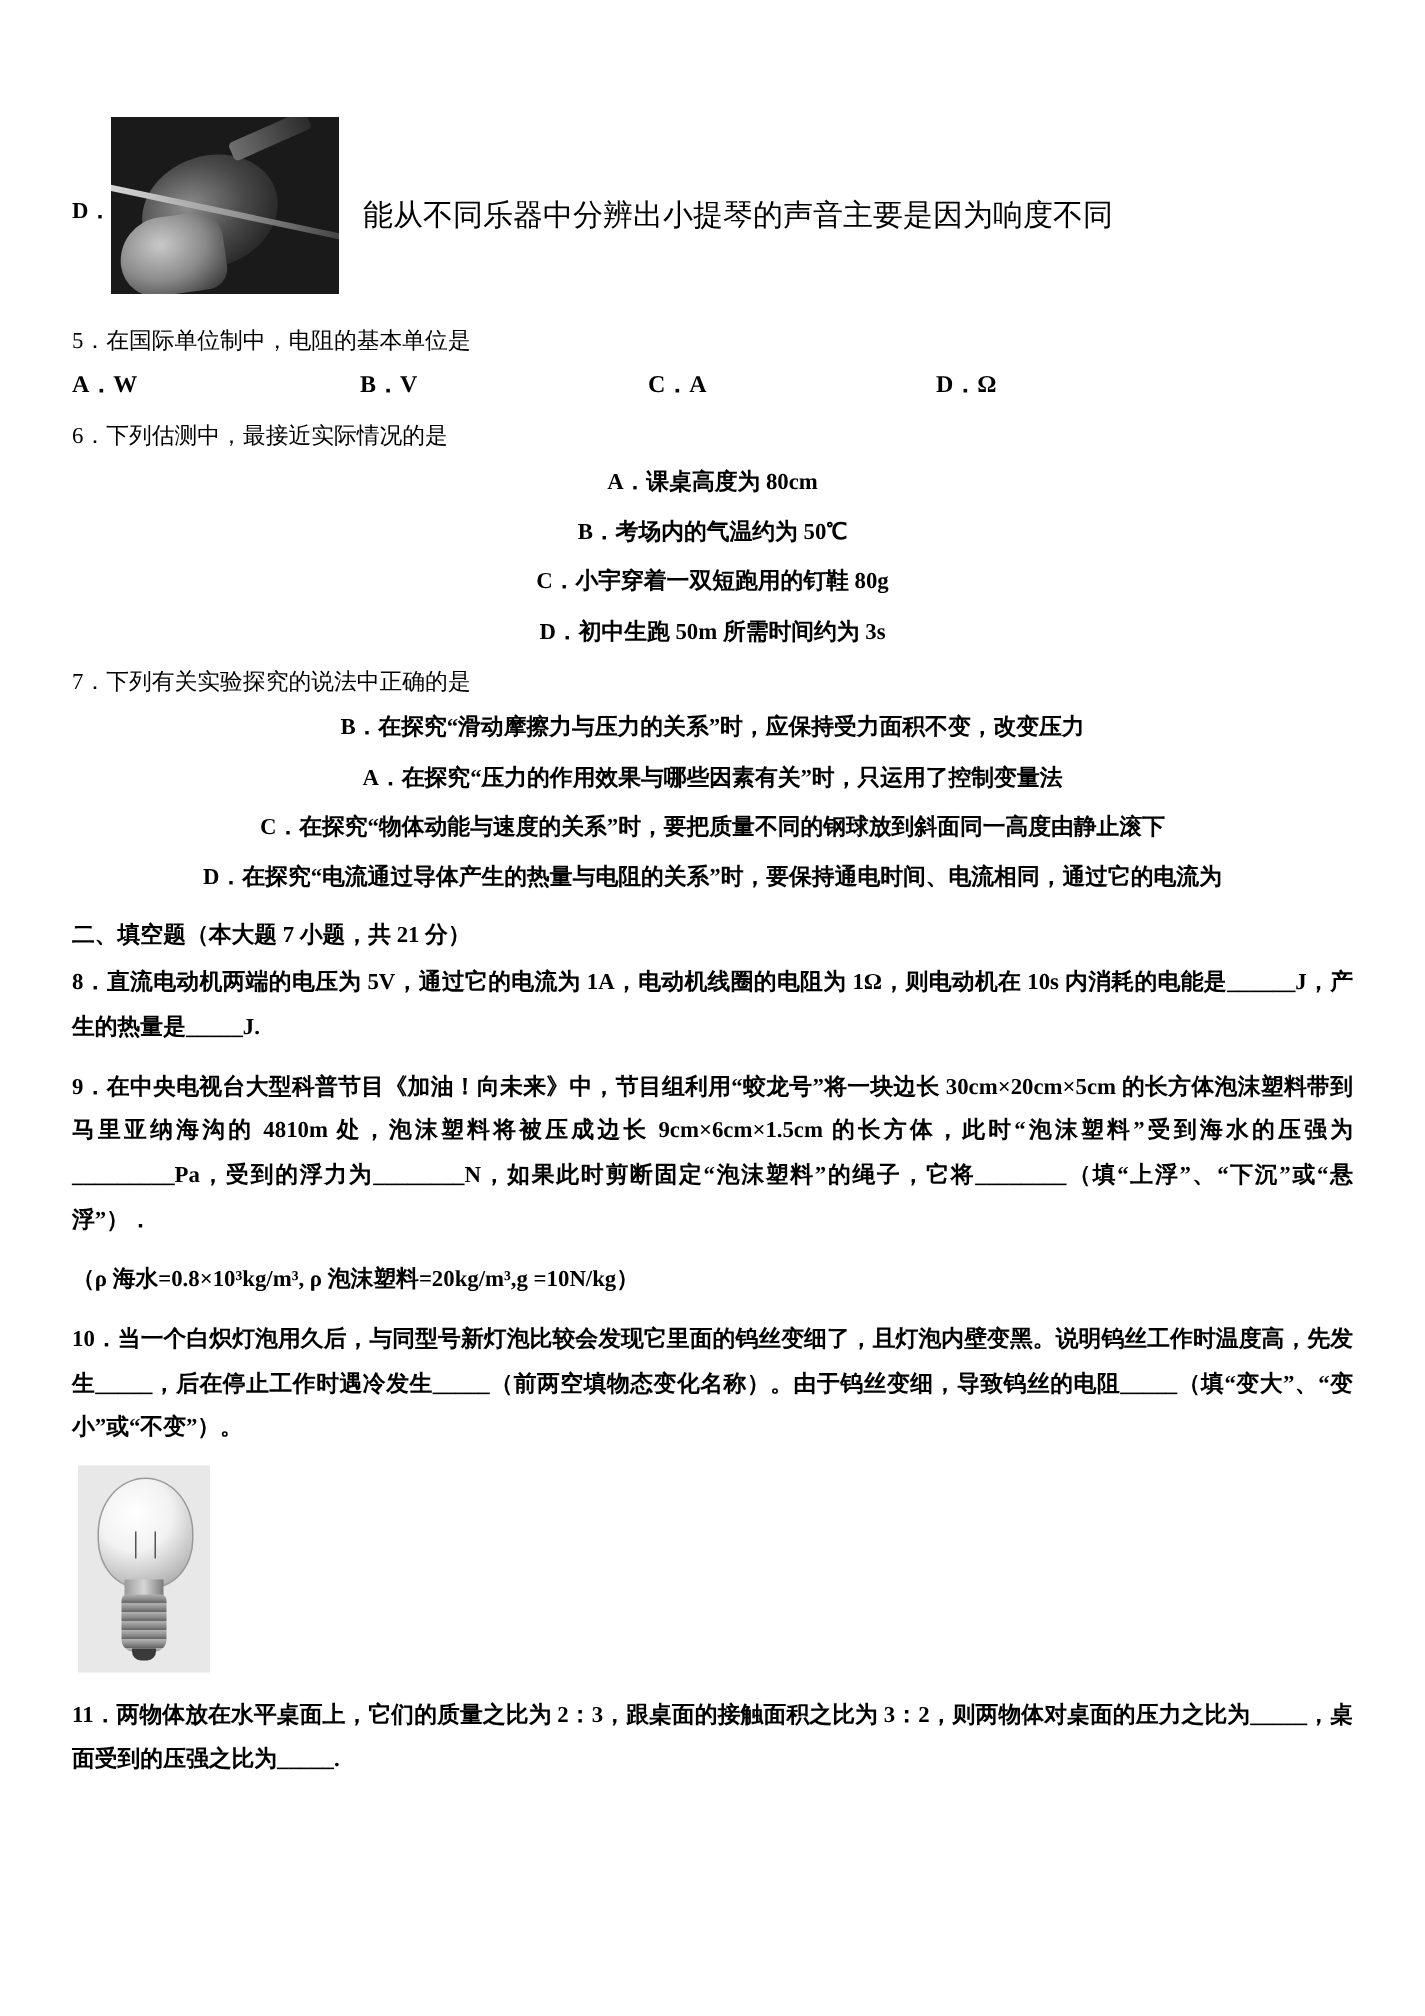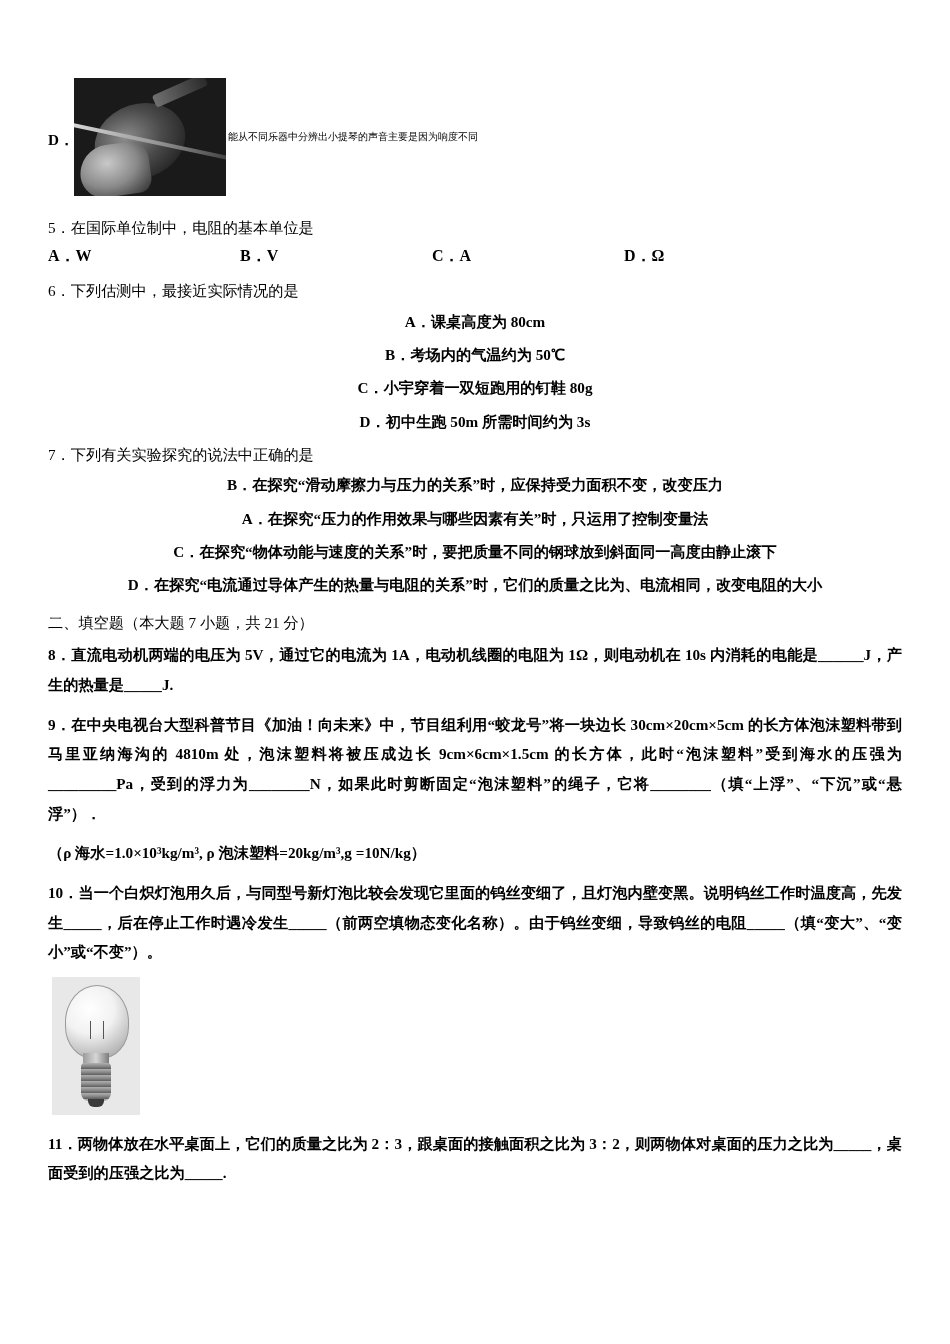--- a/index.html
+++ b/index.html
@@ -81,37 +81,37 @@
   }
   .violin-img .hand {
     position: absolute;
     left: 6px; top: 66px;
     width: 70px; height: 52px;
     background: radial-gradient(ellipse at 40% 35%, #c9c9c9 0%, #8a8a8a 50%, #333 95%);
     border-radius: 38px 24px 18px 30px;
     transform: rotate(-8deg);
   }
   .optD-text {
-    font-size: 10px;
+    font-size: 20px;
     font-weight: normal;
     padding-top: 52px;
-    padding-left: 2px;
+    padding-left: 16px;
   }
 
   .opts-abcd {
     display: flex;
     font-size: 16px;
     font-weight: bold;
     margin: 0 0 12px 0;
   }
   .opts-abcd .cell { width: 192px; flex: 0 0 192px; }
 
   .section-head {
     font-size: 15.2px;
-    font-weight: normal;
+    font-weight: bold;
     margin: 16px 0 6px 0;
   }
   .para {
     font-size: 15.2px;
     font-weight: bold;
     line-height: 1.95;
     margin: 0 0 10px 0;
     text-align: justify;
   }
 
@@ -188,28 +188,28 @@
   <div class="q-stem">6．下列估测中，最接近实际情况的是</div>
   <div class="opt">A．课桌高度为 80cm</div>
   <div class="opt">B．考场内的气温约为 50℃</div>
   <div class="opt">C．小宇穿着一双短跑用的钉鞋 80g</div>
   <div class="opt">D．初中生跑 50m 所需时间约为 3s</div>
 
   <div class="q-stem">7．下列有关实验探究的说法中正确的是</div>
   <div class="opt">B．在探究“滑动摩擦力与压力的关系”时，应保持受力面积不变，改变压力</div>
   <div class="opt">A．在探究“压力的作用效果与哪些因素有关”时，只运用了控制变量法</div>
   <div class="opt">C．在探究“物体动能与速度的关系”时，要把质量不同的钢球放到斜面同一高度由静止滚下</div>
-  <div class="opt">D．在探究“电流通过导体产生的热量与电阻的关系”时，它们的质量之比为、电流相同，改变电阻的大小</div>
+  <div class="opt">D．在探究“电流通过导体产生的热量与电阻的关系”时，要保持通电时间、电流相同，通过它的电流为</div>
 
   <div class="section-head">二、填空题（本大题 7 小题，共 21 分）</div>
 
   <div class="para">8．直流电动机两端的电压为 5V，通过它的电流为 1A，电动机线圈的电阻为 1Ω，则电动机在 10s 内消耗的电能是______J，产生的热量是_____J.</div>
 
   <div class="para">9．在中央电视台大型科普节目《加油！向未来》中，节目组利用“蛟龙号”将一块边长 30cm×20cm×5cm 的长方体泡沫塑料带到马里亚纳海沟的 4810m 处，泡沫塑料将被压成边长 9cm×6cm×1.5cm 的长方体，此时“泡沫塑料”受到海水的压强为_________Pa，受到的浮力为________N，如果此时剪断固定“泡沫塑料”的绳子，它将________（填“上浮”、“下沉”或“悬浮”）．</div>
-  <div class="para">（ρ 海水=1.0×10³kg/m³, ρ 泡沫塑料=20kg/m³,g =10N/kg）</div>
+  <div class="para">（ρ 海水=0.8×10³kg/m³, ρ 泡沫塑料=20kg/m³,g =10N/kg）</div>
 
   <div class="para">10．当一个白炽灯泡用久后，与同型号新灯泡比较会发现它里面的钨丝变细了，且灯泡内壁变黑。说明钨丝工作时温度高，先发生_____，后在停止工作时遇冷发生_____（前两空填物态变化名称）。由于钨丝变细，导致钨丝的电阻_____（填“变大”、“变小”或“不变”）。</div>
   <div class="bulb-img">
     <div class="glass"></div>
     <div class="fil"></div>
     <div class="neck2"></div>
     <div class="screw"></div>
     <div class="tip"></div>
   </div>
 

